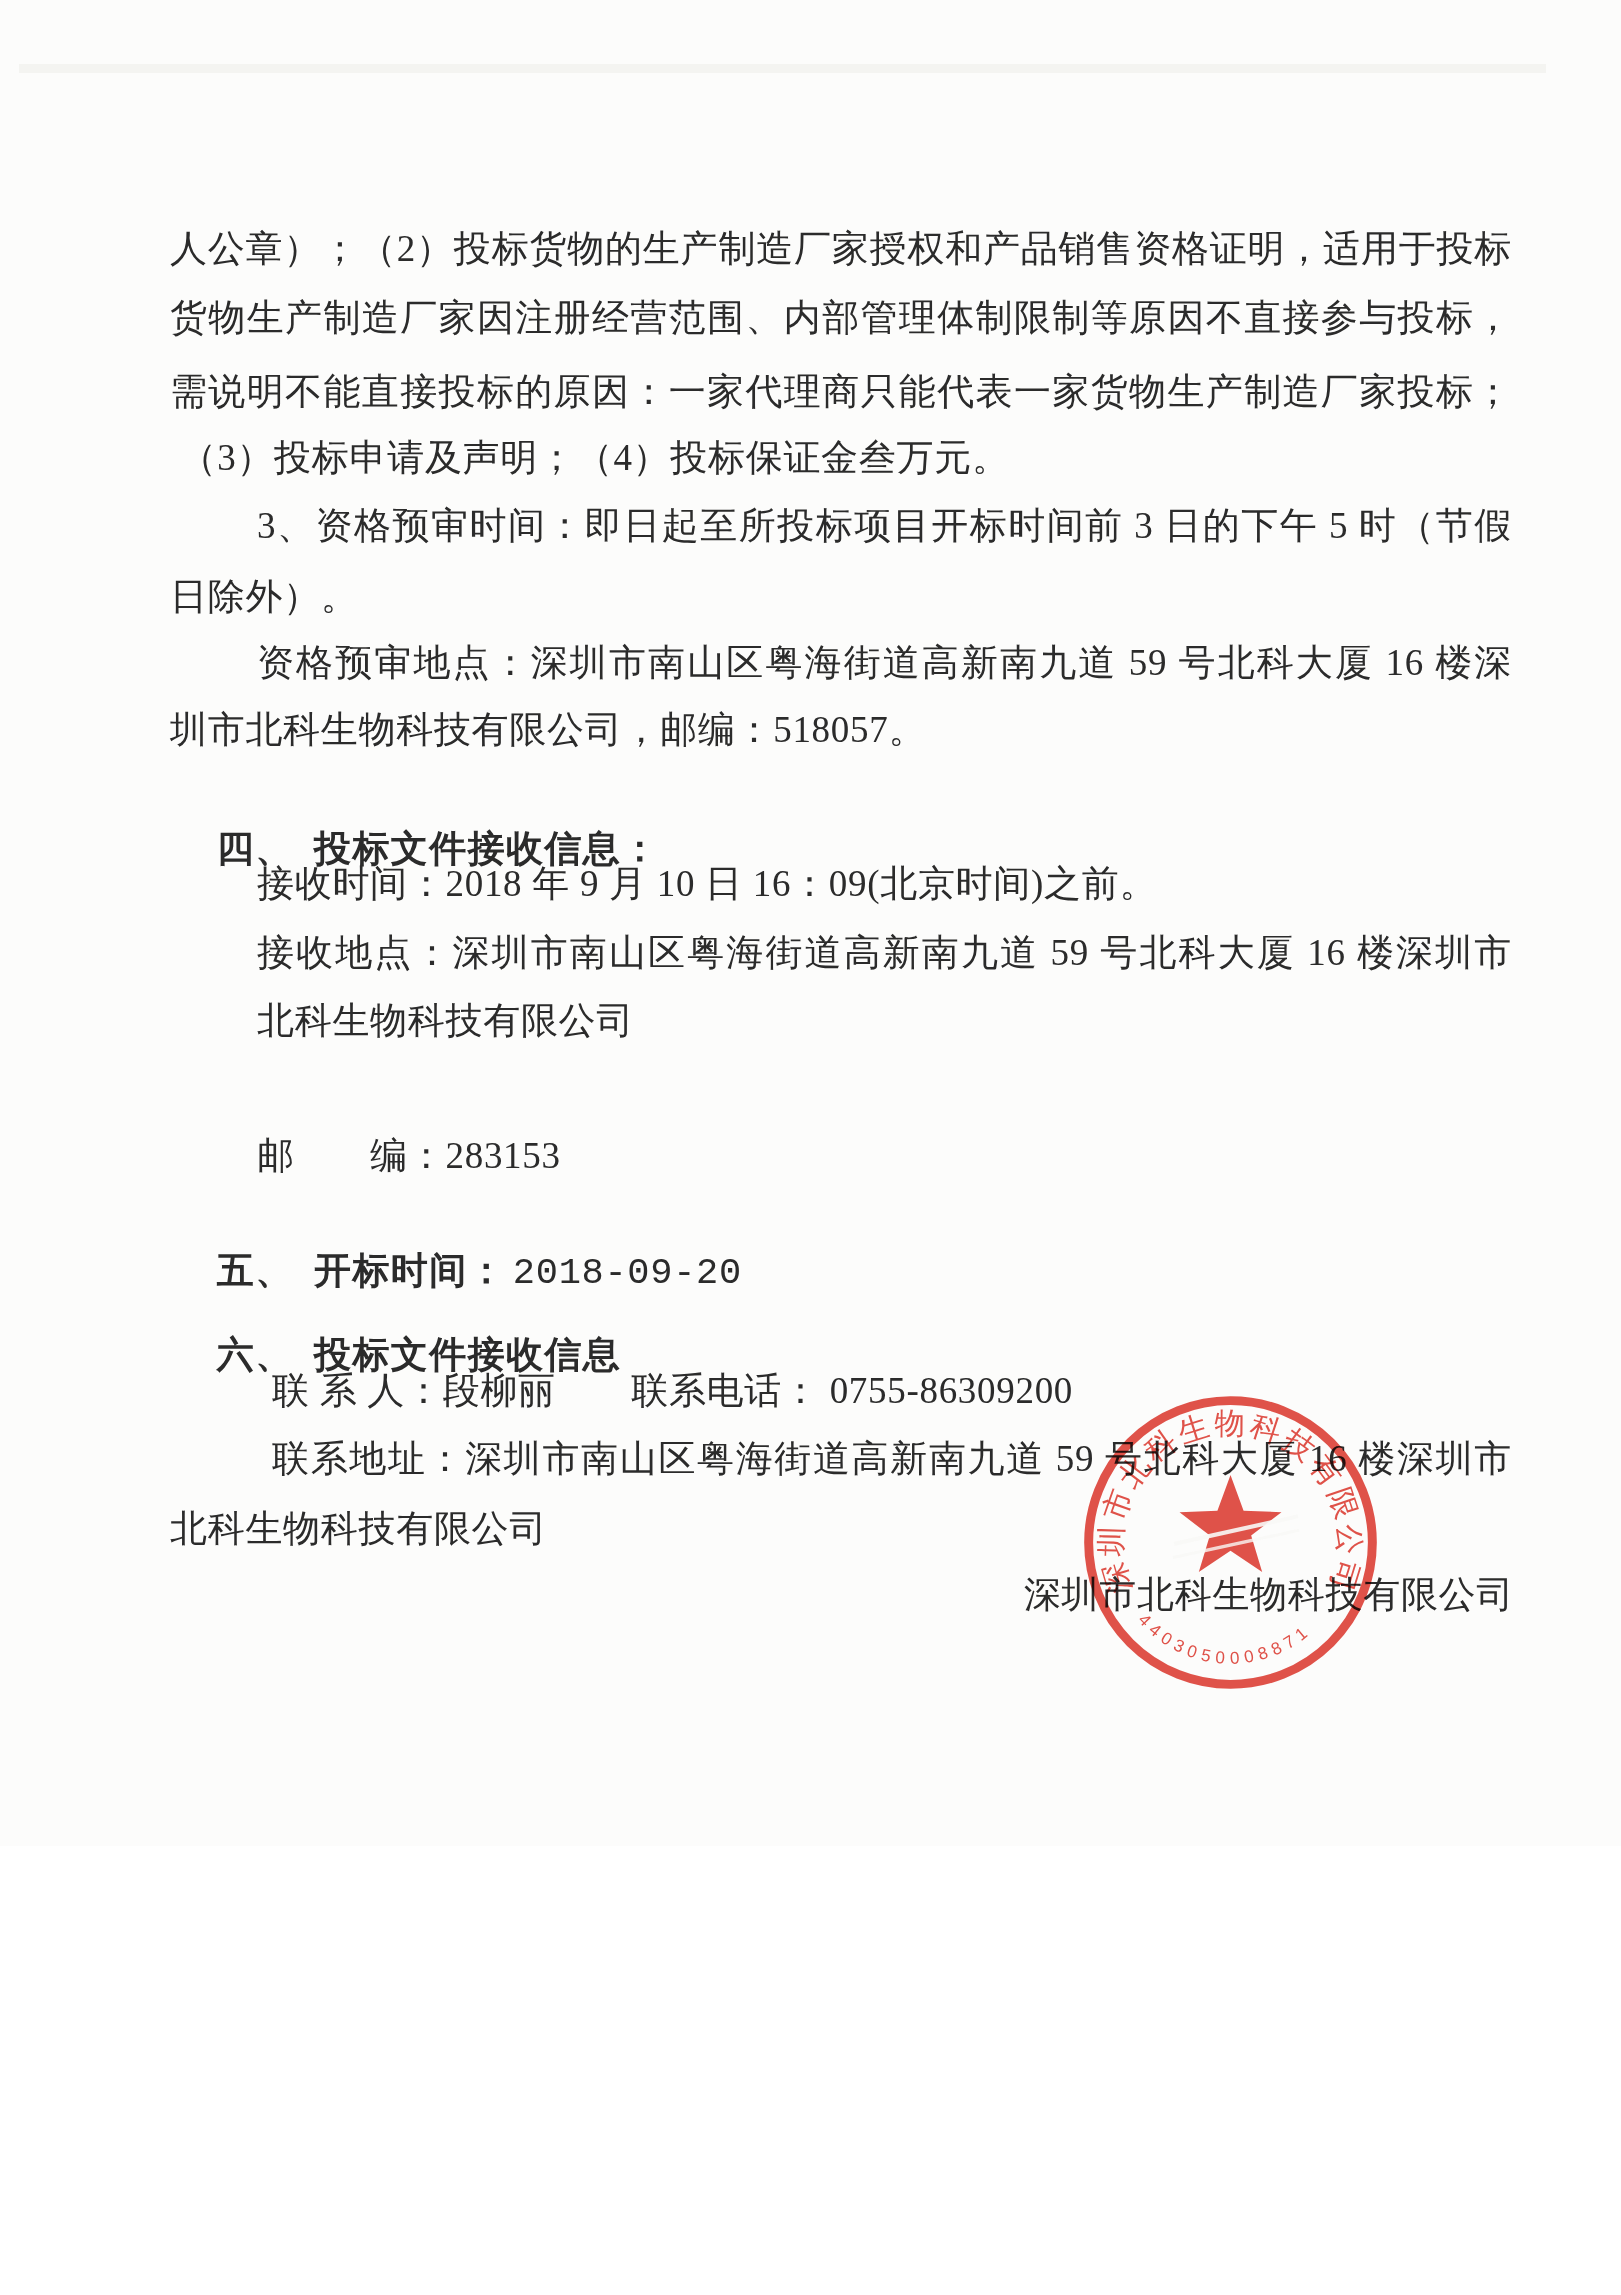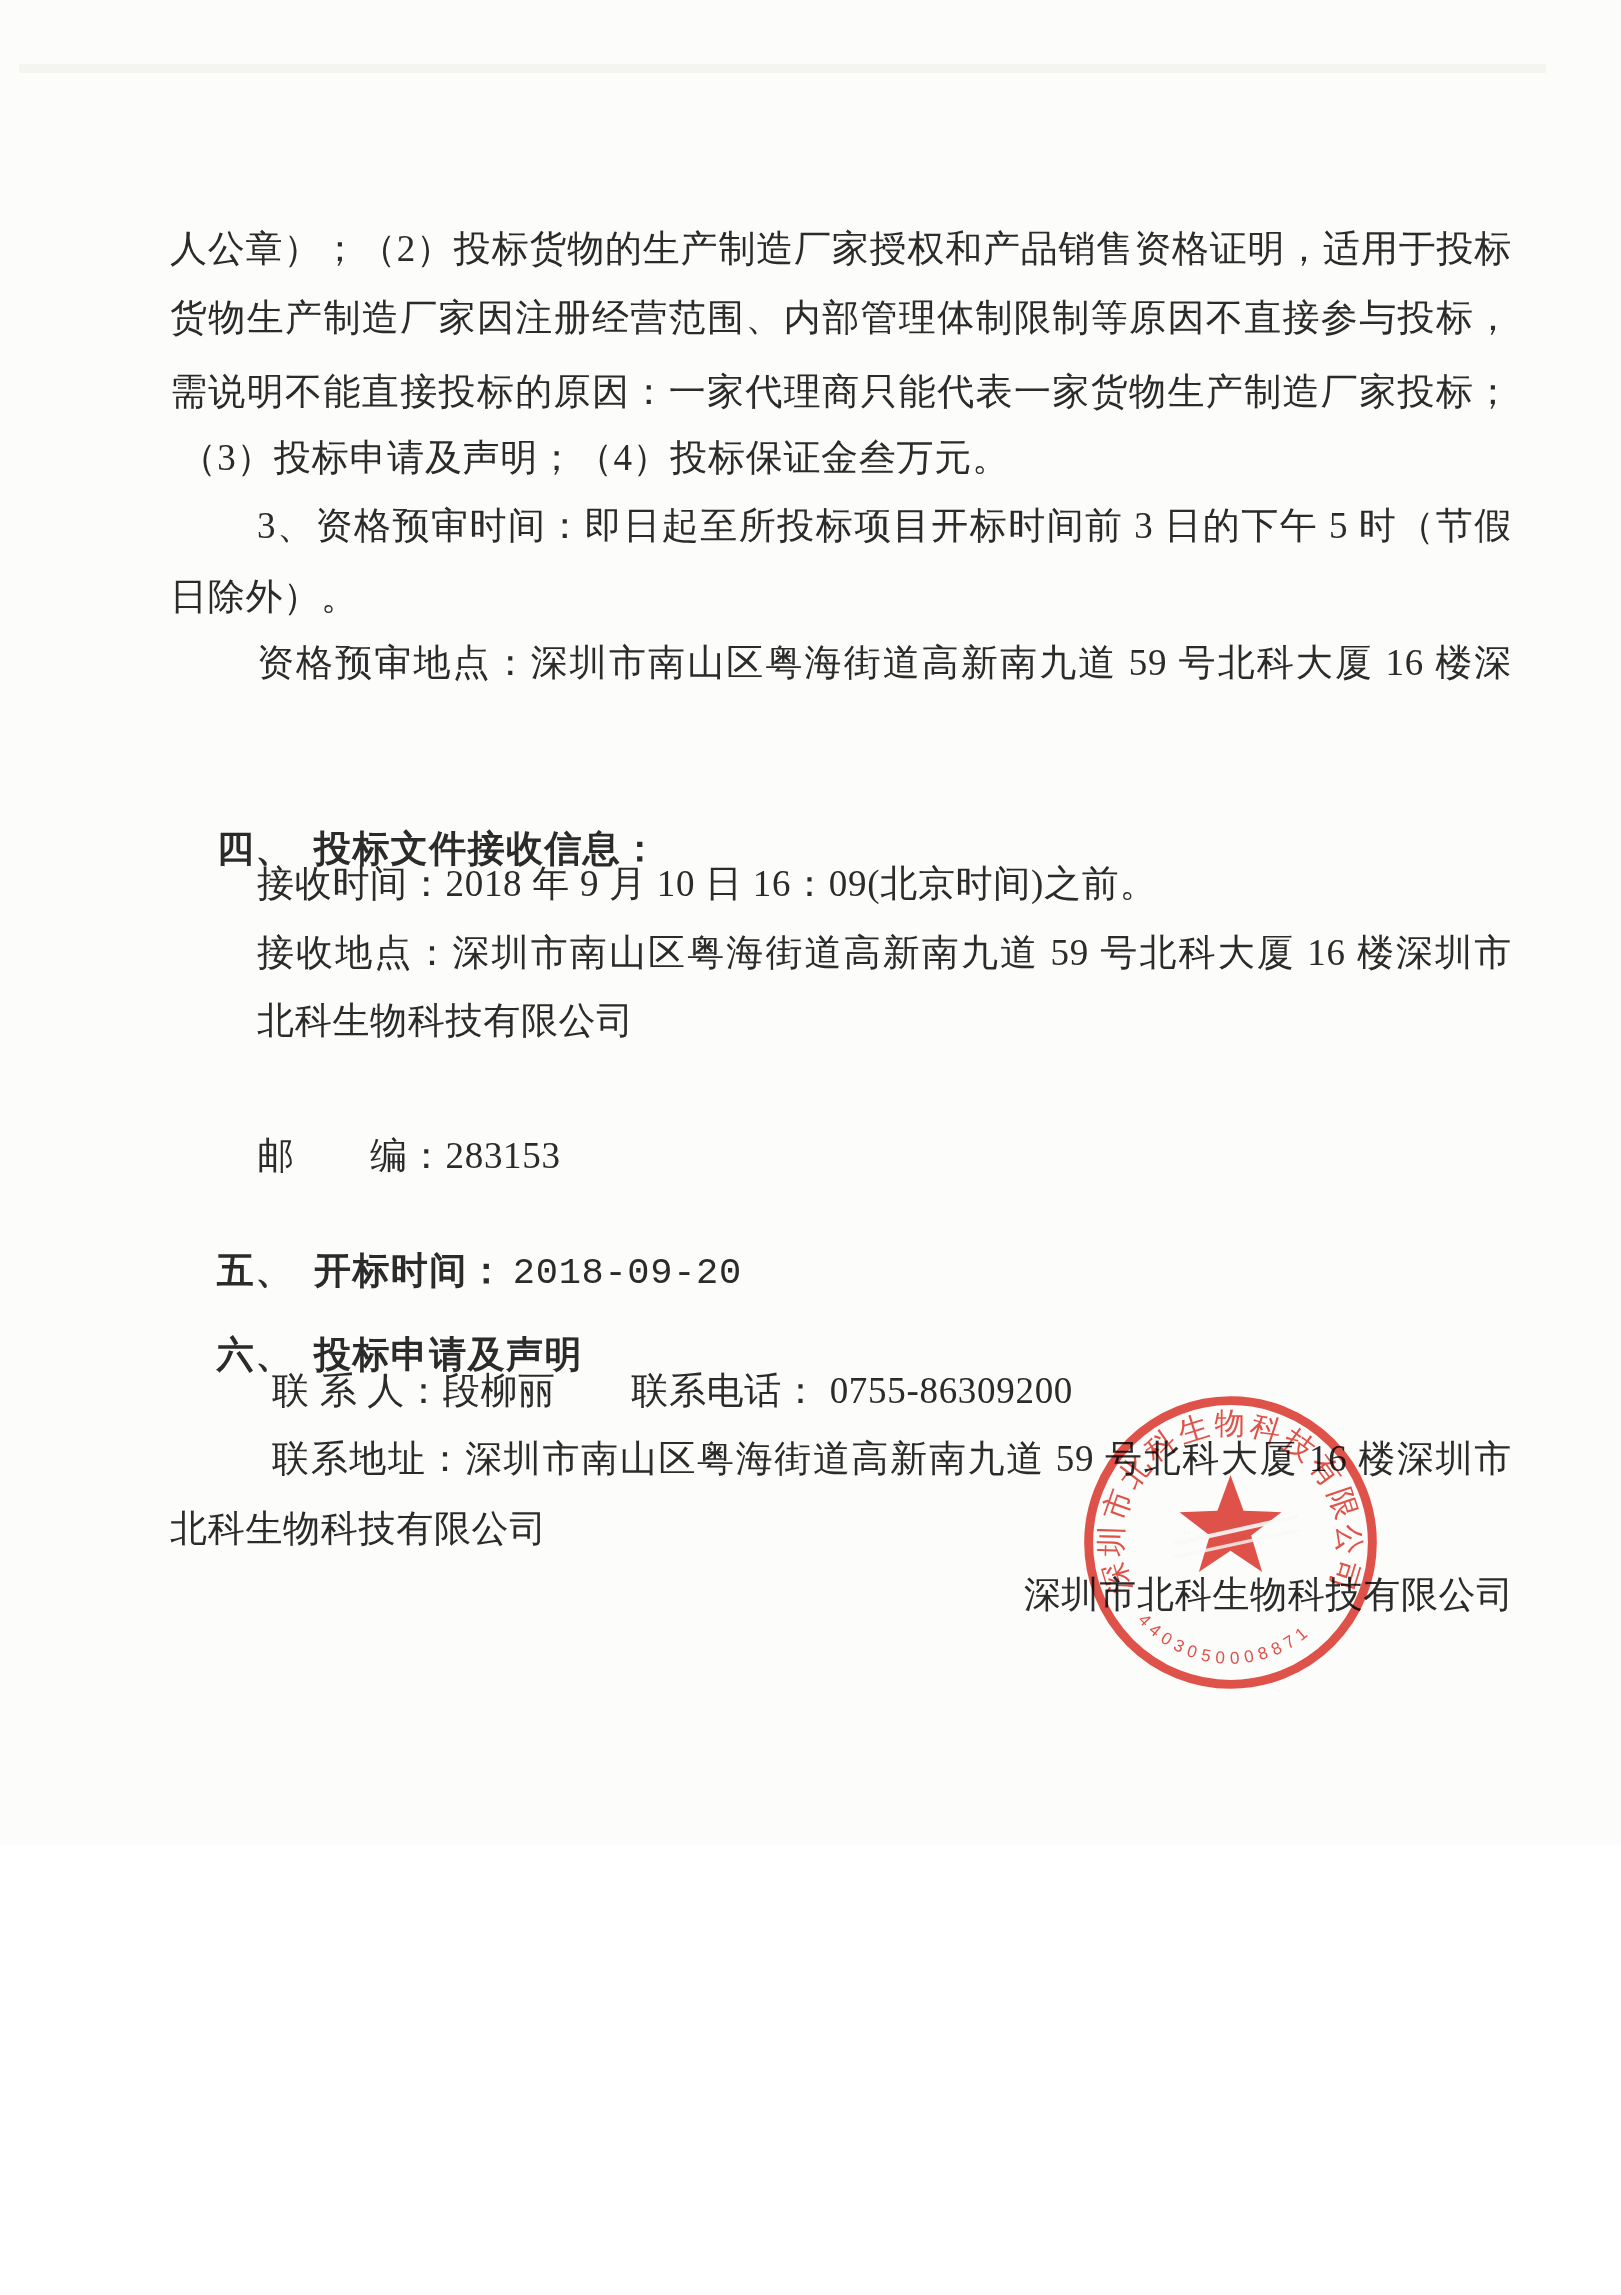--- a/index.html
+++ b/index.html
@@ -81,35 +81,36 @@
   <div class="scanband"></div>
 
   <div class="line just" style="top:225px">人公章）；（2）投标货物的生产制造厂家授权和产品销售资格证明，适用于投标</div>
   <div class="line just" style="top:294px">货物生产制造厂家因注册经营范围、内部管理体制限制等原因不直接参与投标，</div>
   <div class="line just" style="top:368px">需说明不能直接投标的原因：一家代理商只能代表一家货物生产制造厂家投标；</div>
   <div class="line" style="top:434px; text-indent:9.5px">（3）投标申请及声明；（4）投标保证金叁万元。</div>
 
   <div class="line just ind" style="top:502px">3、资格预审时间：即日起至所投标项目开标时间前 3 日的下午 5 时（节假</div>
   <div class="line" style="top:573px">日除外）。</div>
   <div class="line just ind" style="top:639px">资格预审地点：深圳市南山区粤海街道高新南九道 59 号北科大厦 16 楼深</div>
+  <div class="line" style="top:706px">圳市北科生物科技有限公司，邮编：518057。</div>
 
   <div class="line hd" style="top:777px">
     <span class="num">四、</span><span>投标文件接收信息：</span>
   </div>
   <div class="line ind" style="top:860px">接收时间：2018 年 9 月 10 日 16：09(北京时间)之前。</div>
   <div class="line just ind" style="top:929px">接收地点：深圳市南山区粤海街道高新南九道 59 号北科大厦 16 楼深圳市</div>
   <div class="line ind" style="top:997px">北科生物科技有限公司</div>
   <div class="line ind" style="top:1132px">邮　　编：283153</div>
 
   <div class="line hd" style="top:1199px">
     <span class="num">五、</span><span>开标时间：</span><span class="datepart">2018-09-20</span>
   </div>
 
   <div class="line hd" style="top:1283px">
-    <span class="num">六、</span><span>投标申请及声明</span>
+    <span class="num">六、</span><span>投标文件接收信息</span>
   </div>
   <div class="line ind2" style="top:1367px">联 系 人：段柳丽　　联系电话： 0755-86309200</div>
   <div class="line just ind2" style="top:1435px">联系地址：深圳市南山区粤海街道高新南九道 59 号北科大厦 16 楼深圳市</div>
   <div class="line" style="top:1505px">北科生物科技有限公司</div>
 
   <div class="line rt" style="top:1571px">深圳市北科生物科技有限公司</div>
 
   <div class="stamp">
     <svg viewBox="0 0 440 440" width="303" height="303">
       <circle cx="220" cy="220" r="206" fill="none" stroke="var(--stamp)" stroke-width="13"></circle>

